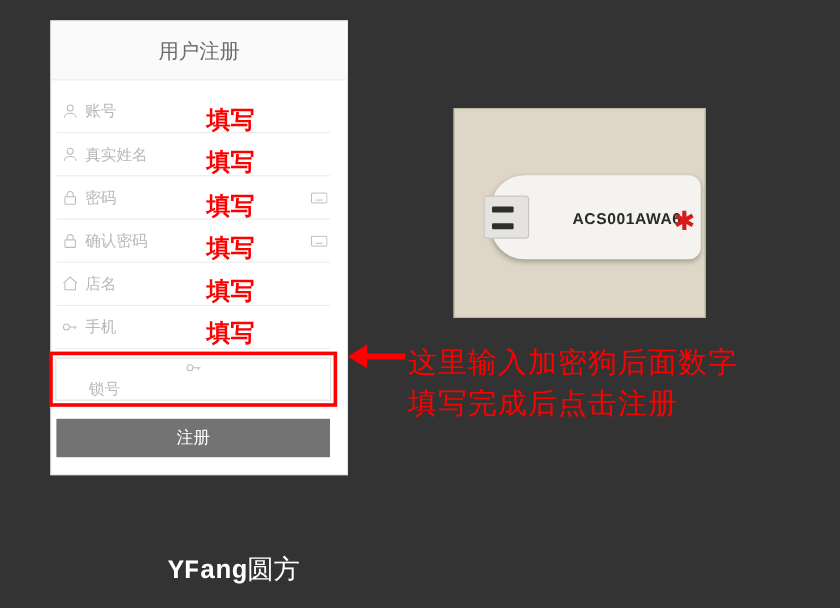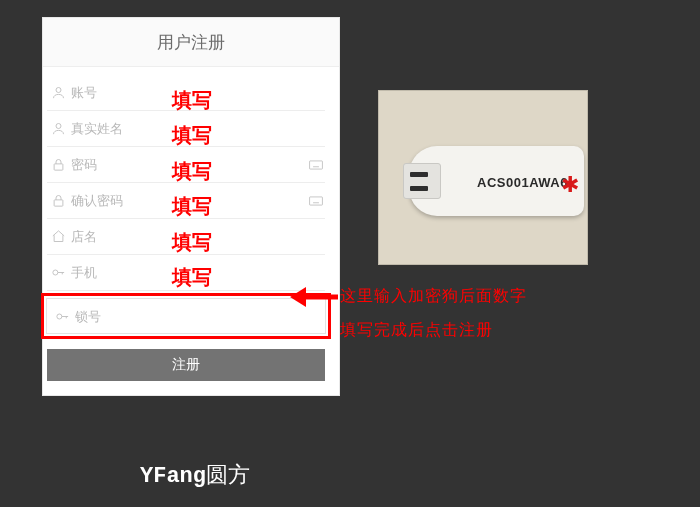--- a/index.html
+++ b/index.html
@@ -8,21 +8,21 @@
     width: 700px;
     height: 507px;
     font-family: "Microsoft YaHei", "PingFang SC", Arial, sans-serif;
     position: relative;
     overflow: hidden;
   }
   .panel {
     position: absolute;
     left: 42px;
     top: 17px;
-    width: 298px;
+    width: 248px;
     background: #fff;
     border: 1px solid #e8e8e8;
   }
   .panel-header {
     text-align: center;
     padding: 13px 0 12px 0;
     font-size: 17px;
     color: #6b6b6b;
     border-bottom: 1px solid #eee;
     background: #fafafa;
@@ -30,21 +30,21 @@
   .panel-body {
     padding: 8px 14px 14px 4px;
   }
   .field-row {
     position: relative;
     height: 36px;
     display: flex;
     align-items: center;
     border-bottom: 1px solid #ededed;
   }
-  .field-row:last-of-type { border-bottom: none; }
+  .field-row:last-of-type { border-bottom: none; flex-direction: column; }
   .icon-col {
     width: 22px;
     display: flex;
     align-items: center;
     justify-content: center;
     color: #bdbdbd;
   }
   .icon-col svg { width: 15px; height: 15px; stroke: #bdbdbd; fill: none; stroke-width: 1.4; }
   .field-input {
     flex: 1;
@@ -154,21 +154,21 @@
   .arrow-svg {
     position: absolute;
     left: 290px;
     top: 282px;
     width: 48px;
     height: 30px;
   }
   .note-line {
     position: absolute;
     color: #ff0000;
-    font-size: 16px;
+    font-size: 24px;
     font-family: SimSun, "Microsoft YaHei", serif;
     letter-spacing: 1px;
   }
   .brand {
     position: absolute;
     left: 140px;
     top: 460px;
     color: #ffffff;
     font-size: 22px;
   }

